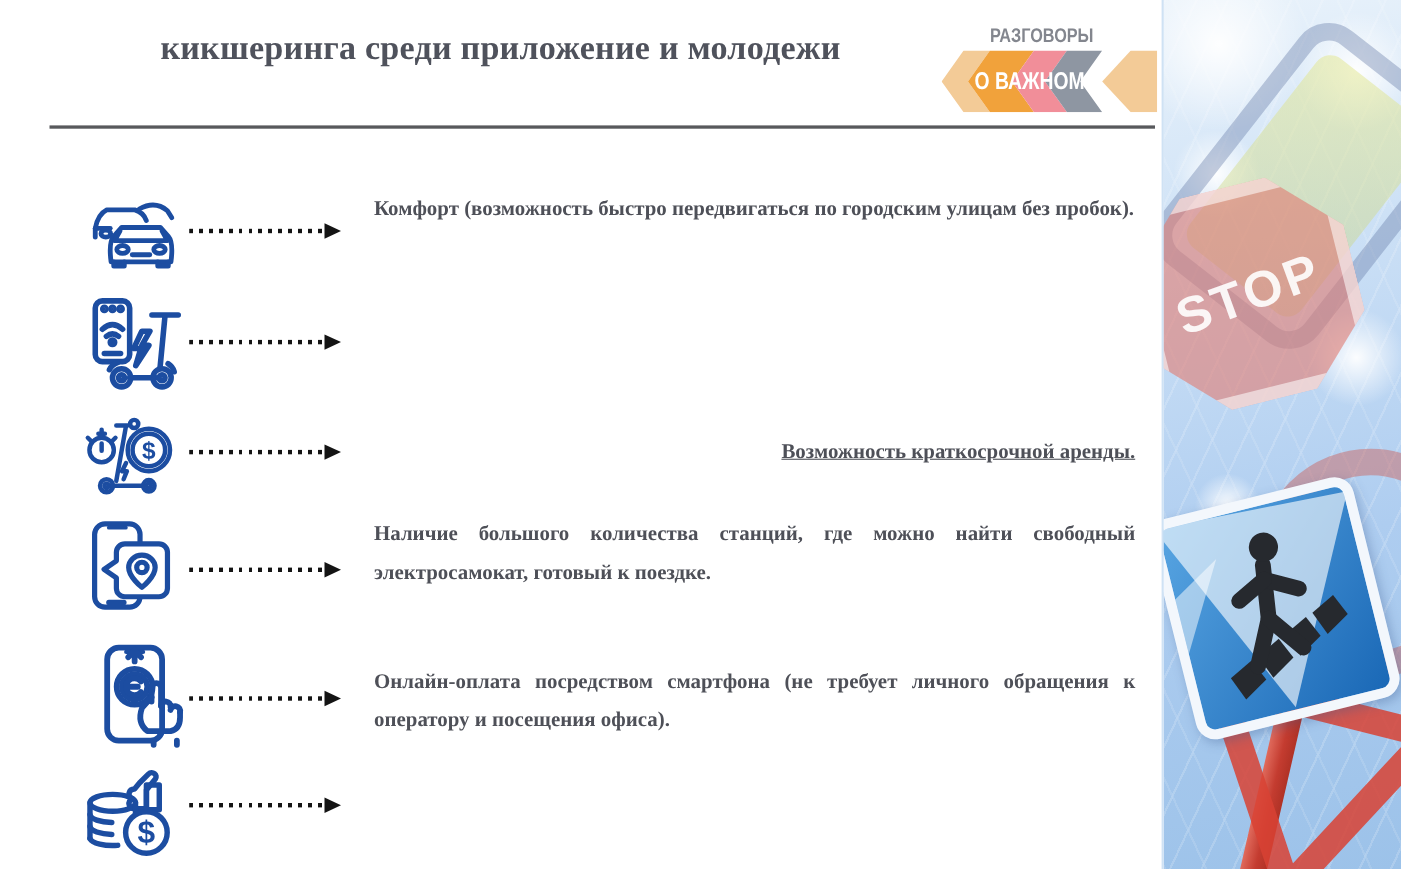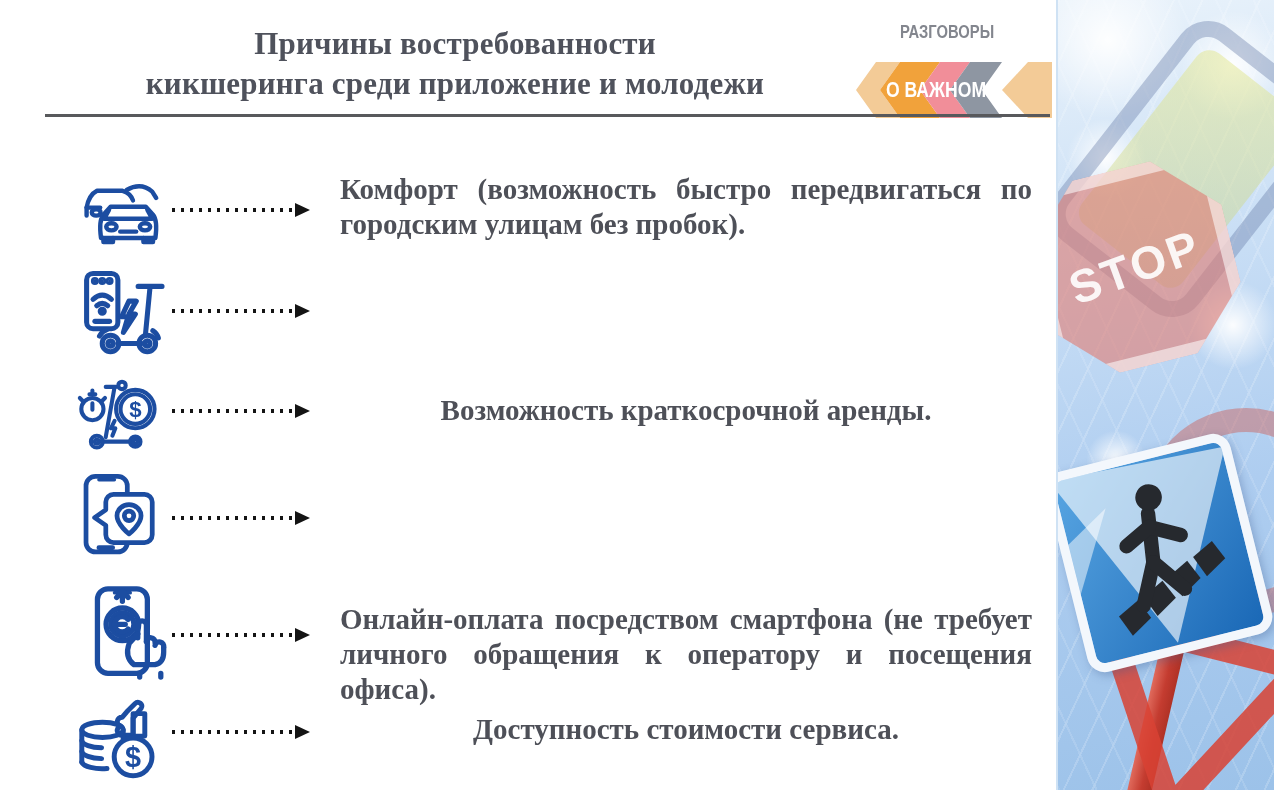--- a/index.html
+++ b/index.html
@@ -11,21 +11,21 @@
   .title-block{
     position:absolute;left:40px;top:24px;width:830px;
     text-align:center;font-weight:bold;color:#4f525c;
     font-size:31px;line-height:40px;letter-spacing:.2px;
   }
   .logo-top{
     position:absolute;left:872px;top:22px;width:150px;text-align:center;
     font-family:"Liberation Sans",sans-serif;font-weight:bold;
     font-size:18px;color:#83868e;transform:scaleX(.82);letter-spacing:0;
   }
-  .banner{position:absolute;left:856px;top:62px;width:196px;height:56px;}
+  .banner{position:absolute;left:856px;top:46px;width:196px;height:56px;}
   .banner svg{position:absolute;left:0;top:0;}
   .banner-label{
     position:absolute;left:6px;top:0;width:148px;height:56px;
     display:flex;align-items:center;justify-content:center;
     font-family:"Liberation Sans",sans-serif;font-weight:bold;
     font-size:22px;color:#ffffff;transform:scaleX(.8);white-space:nowrap;
   }
   .rule{position:absolute;left:45px;top:114px;width:1005px;height:3px;background:#58595c;}
   
   .icon-box{position:absolute;}
@@ -34,24 +34,24 @@
   .dotted-arrow .dots{
     position:absolute;left:0;top:5px;right:12px;height:3.6px;
     background-image:repeating-linear-gradient(to right,#141414 0 3.4px,transparent 3.4px 9px);
   }
   .dotted-arrow .head{
     position:absolute;right:0;top:0;width:0;height:0;
     border-left:15px solid #141414;border-top:7px solid transparent;border-bottom:7px solid transparent;
   }
   .item-text{
     position:absolute;left:340px;width:692px;
-    font-weight:bold;color:#4e5058;font-size:29px;line-height:35px;
+    font-weight:bold;color:#4e5058;font-size:19px;line-height:35px;
     text-align:justify;
   }
-  .item-text.single{text-align:center;}
+  .item-text.single{text-align:right;text-decoration:underline;}
   
   .photo-strip{
     position:absolute;left:1056px;top:0;width:218px;height:790px;overflow:hidden;
     background:linear-gradient(168deg,#eaf3fb 0%,#cde1f6 28%,#aecdf0 62%,#9cc2e9 100%);
     border-left:2px solid #cfe2f4;
   }
   .glow{position:absolute;border-radius:50%;background:radial-gradient(circle,rgba(255,255,255,.95) 0%,rgba(255,255,255,0) 70%);}
   .mesh{
     position:absolute;inset:0;opacity:.25;
     background-image:repeating-linear-gradient(115deg,rgba(255,255,255,.7) 0 2px,transparent 2px 26px),
@@ -93,21 +93,20 @@
     position:absolute;left:84px;top:648px;width:24px;height:160px;transform:rotate(13deg);
     background:linear-gradient(to right,#e06a5c,#c43c30 55%,#b03226);
   }
 </style>
 </head>
 <body>
 
 <div class="slide">
 
   <div class="title-block">
-    <div>Причины востребованности</div>
     <div>кикшеринга среди приложение и молодежи</div>
   </div>
 
   <div class="logo-top">РАЗГОВОРЫ</div>
 
   <div class="banner">
     <svg width="196" height="56" viewBox="0 0 196 56">
       <polygon points="20,0 0,28 20,56 44,56 24,28 44,0" fill="#F3CB97"></polygon>
       <polygon points="44,0 24,28 44,56 84,56 64,28 84,0" fill="#F1A23B"></polygon>
       <polygon points="84,0 64,28 84,56 114,56 94,28 114,0" fill="#F18E99"></polygon>
@@ -193,20 +192,21 @@
       <path d="M27 88 h16"></path>
       <path d="M44 26 h36 a9 9 0 0 1 9 9 v38 a9 9 0 0 1 -9 9 h-36 a9 9 0 0 1 -9 -9 v-11 l-13 -9 13 -9 v-9 a9 9 0 0 1 9 -9 z" fill="#ffffff"></path>
       <path d="M62 38 c-8 0 -14 6 -14 13 0 10 14 21 14 21 s14 -11 14 -21 c0 -7 -6 -13 -14 -13 z"></path>
       <circle cx="62" cy="51" r="5.5"></circle>
     </svg>
   </div>
   <div class="dotted-arrow" style="top:511px">
     <div class="dots"></div>
     <div class="head"></div>
   </div>
+  <div class="item-text" style="top:468px">Наличие большого количества станций, где можно найти свободный электросамокат, готовый к поездке.</div>
 
   <div class="icon-box" style="left:82px;top:584px;width:100px;height:96px">
     <svg viewBox="0 0 100 100" fill="none" stroke="#1c4da1" stroke-width="5.5" stroke-linecap="round" stroke-linejoin="round">
       <rect x="14" y="5" width="52" height="88" rx="11"></rect>
       <path d="M32 9 h16" stroke-width="4"></path>
       <path d="M34 14 l6 -7 6 7 M40 8 v10"></path>
       <circle cx="40" cy="42" r="17"></circle>
         <circle cx="40" cy="42" r="12"></circle>
       <path d="M46 37 a8 8 0 1 0 0 10 M32 42 h11"></path>
       <path d="M56 56 v-13 a4.5 4.5 0 0 1 9 0 v17"></path>
@@ -229,21 +229,20 @@
       <path d="M7 42 v36 M53 42 v12"></path>
       <path d="M7 54 a23 8.5 0 0 0 22 8 M7 66 a23 8.5 0 0 0 22 8 M7 78 a23 8.5 0 0 0 28 7"></path>
       <circle cx="64" cy="72" r="21" fill="#ffffff"></circle>
       <text x="64" y="83" text-anchor="middle" font-family="Liberation Sans, sans-serif" font-size="32" font-weight="bold" fill="#1c4da1" stroke="none">$</text>
     </svg>
   </div>
   <div class="dotted-arrow" style="top:725px">
     <div class="dots"></div>
     <div class="head"></div>
   </div>
-  <div class="item-text single" style="top:712px">Доступность стоимости сервиса.</div>
 
   <div class="photo-strip">
     <div class="mesh"></div>
     <div class="glow" style="left:-30px;top:-40px;width:160px;height:160px"></div>
     <div class="glow" style="left:120px;top:10px;width:110px;height:110px"></div>
     <div class="glow" style="left:8px;top:118px;width:80px;height:80px"></div>
     <div class="glow" style="left:130px;top:280px;width:90px;height:90px"></div>
     <div class="glow" style="left:28px;top:430px;width:60px;height:60px"></div>
 
     <div class="top-sign">

